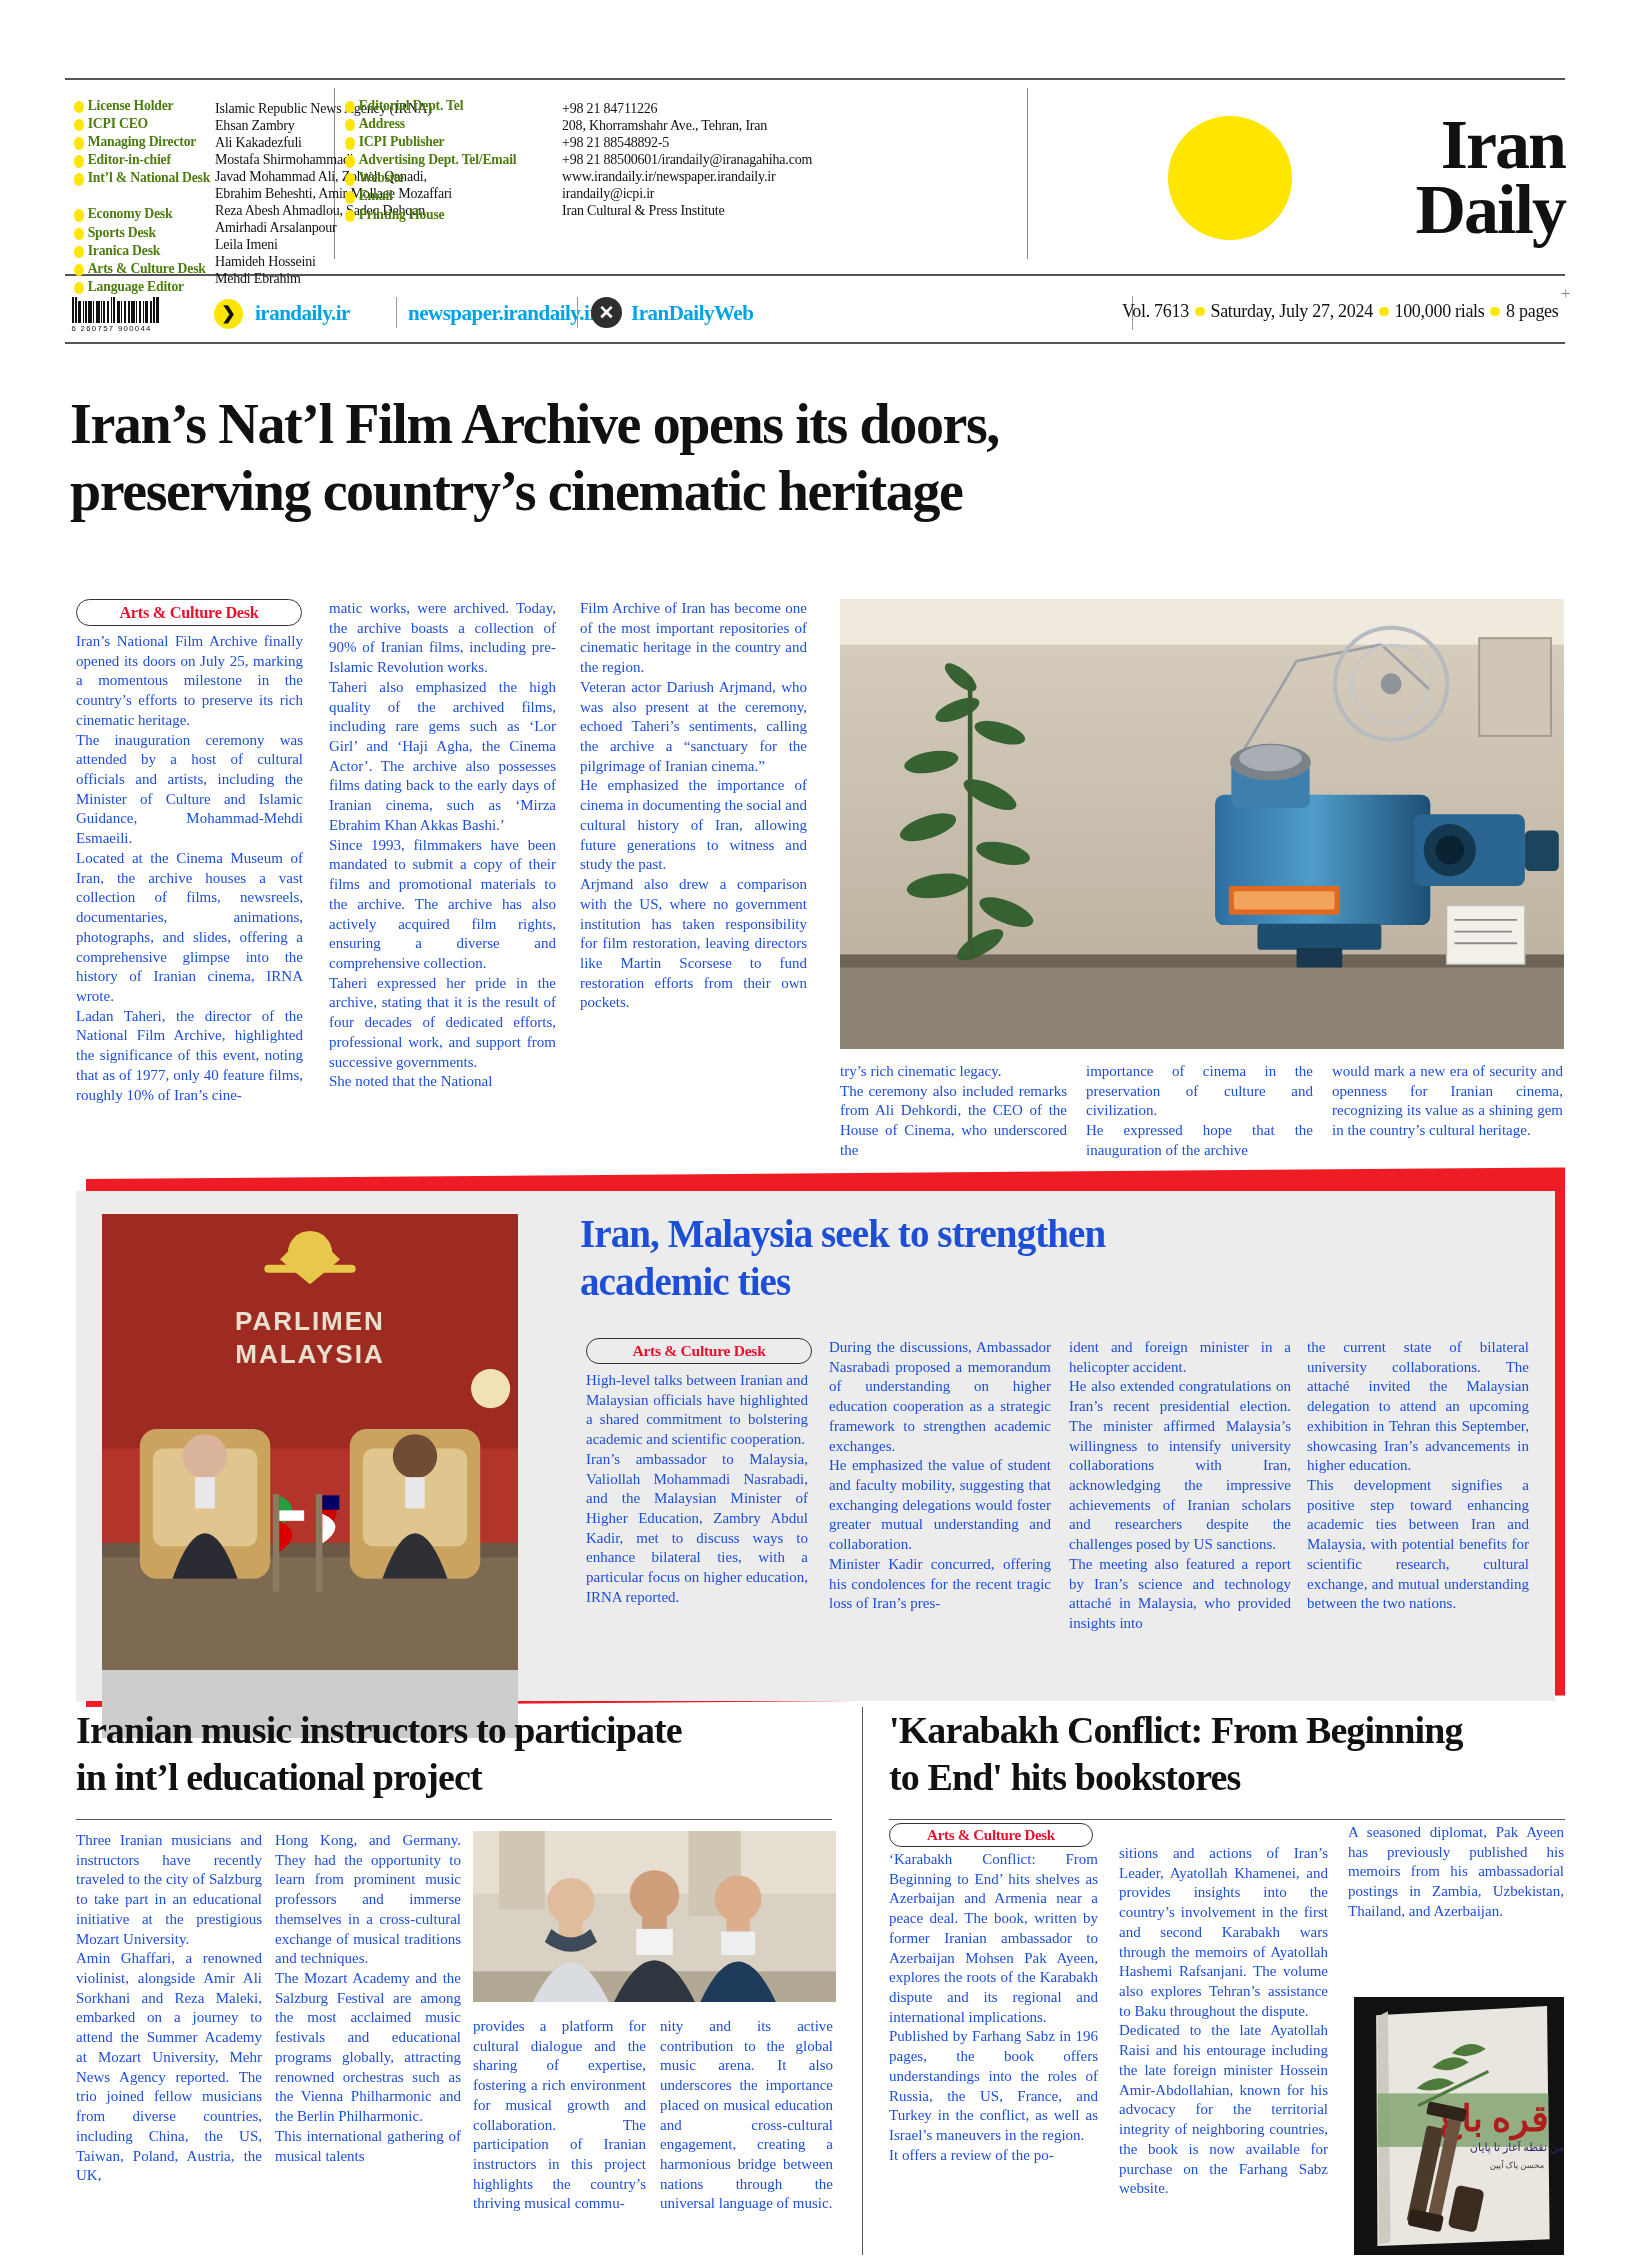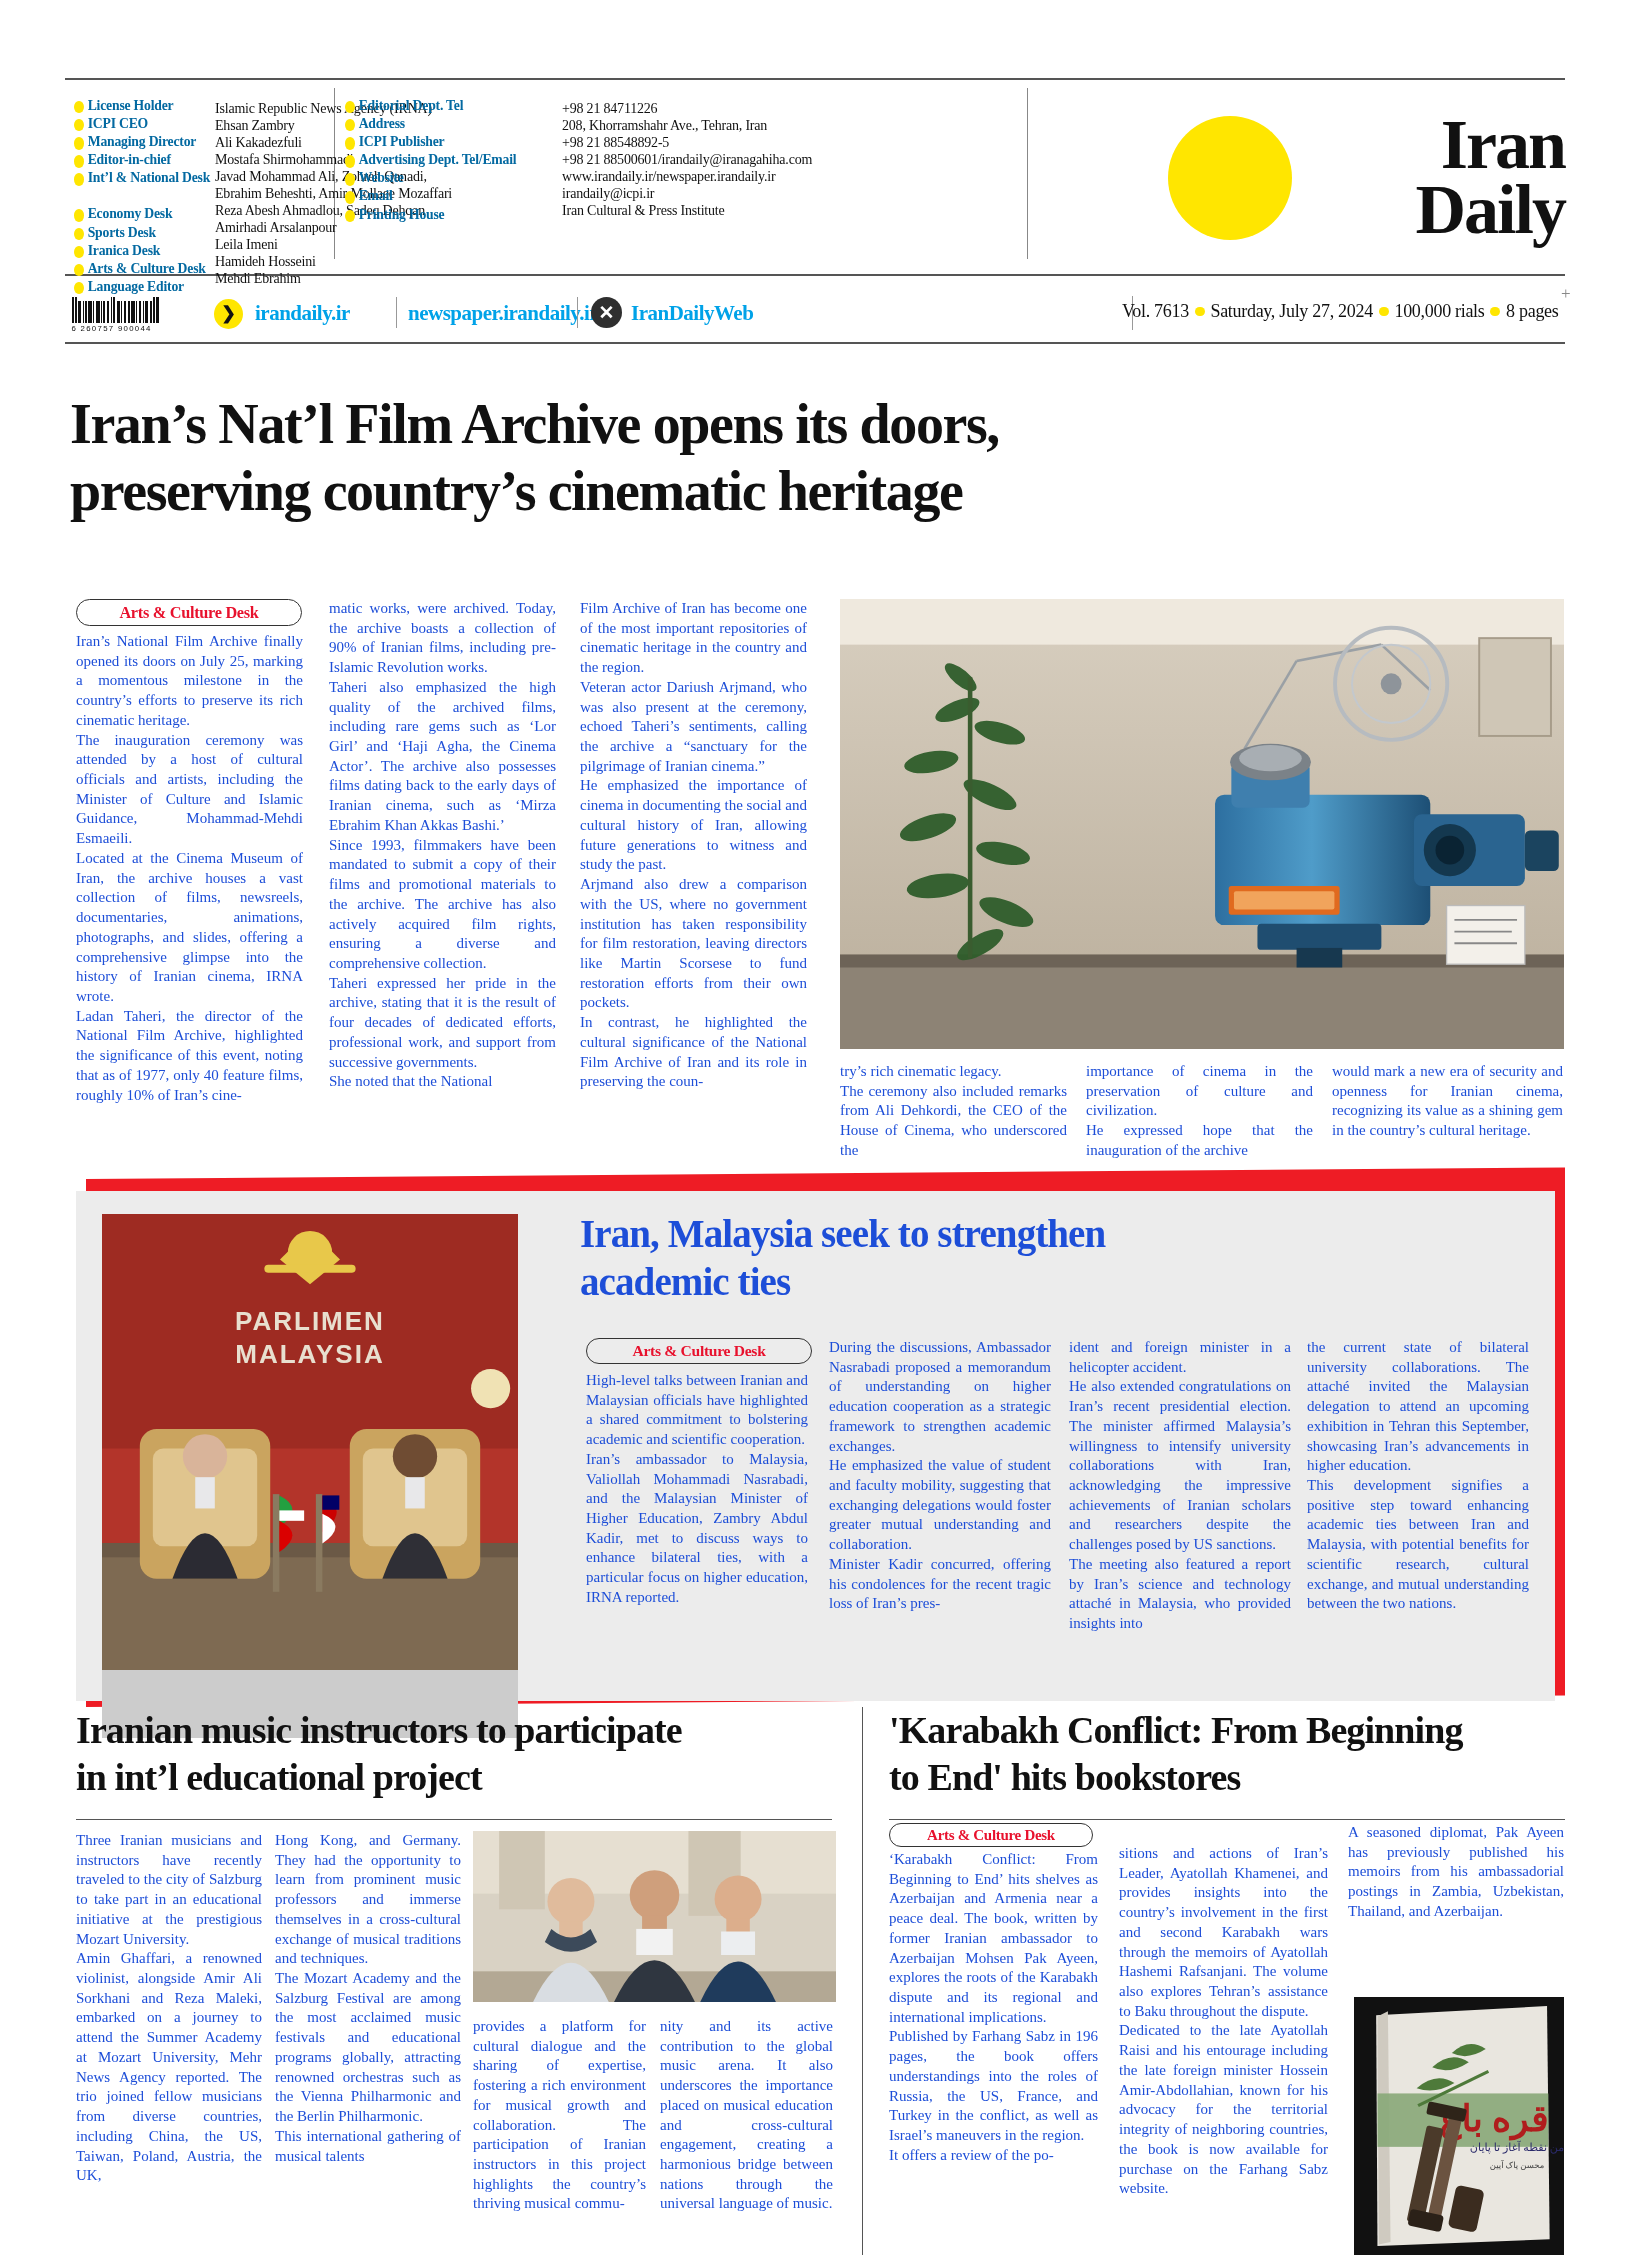--- a/index.html
+++ b/index.html
@@ -20,21 +20,21 @@
 
   .infolist{position:absolute;font-size:0;}
   .irow{display:flex;align-items:flex-start;margin-bottom:3.3px;line-height:1.08;}
   .bullet{
     width:9.8px;height:12.4px;border-radius:50%;
     background:#FFE600;flex:0 0 auto;margin-right:3.9px;margin-top:2px;
   }
   .ilabel{
     font-family:"Liberation Serif", serif;
     font-weight:bold;
-    font-size:13.7px;color:#0369a1;letter-spacing:-0.2px;
+    font-size:13.7px;color:#4d7c0f;letter-spacing:-0.2px;
     white-space:nowrap;
   }
   .ivalue{
     font-family:"Liberation Serif", serif;
     font-size:14px;color:#111;letter-spacing:-0.2px;
     white-space:nowrap;line-height:1.22;
   }
   .ivaluecol{position:absolute;}
   .ivrow{height:17px;white-space:nowrap;}
 
@@ -322,21 +322,20 @@
       <p>Since 1993, filmmakers have been mandated to submit a copy of their films and promotional materials to the archive. The archive has also actively acquired film rights, ensuring a diverse and comprehensive collection.</p>
       <p>Taheri expressed her pride in the archive, stating that it is the result of four decades of dedicated efforts, professional work, and support from successive governments.</p>
       <p>She noted that the National</p>
     </div>
   <div class="col" style="left:580px;top:599px;width:227px;">
 
   <p>Film Archive of Iran has become one of the most important repositories of cinematic heritage in the country and the region.</p>
       <p>Veteran actor Dariush Arjmand, who was also present at the ceremony, echoed Taheri’s sentiments, calling the archive a “sanctuary for the pilgrimage of Iranian cinema.”</p>
       <p>He emphasized the importance of cinema in documenting the social and cultural history of Iran, allowing future generations to witness and study the past.</p>
       <p>Arjmand also drew a comparison with the US, where no government institution has taken responsibility for film restoration, leaving directors like Martin Scorsese to fund restoration efforts from their own pockets.</p>
-      <p>In contrast, he highlighted the cultural significance of the National Film Archive of Iran and its role in preserving the coun-</p>
     </div>
 
   <div class="photo" style="left:840px;top:599px;width:724px;height:450px;">
     <svg viewBox="0 0 1110 690" width="724" height="450" preserveAspectRatio="none">
       <defs>
         <linearGradient id="wallg" x1="0" y1="0" x2="0" y2="1">
           <stop offset="0%" stop-color="#d8cfc0"></stop>
             <stop offset="100%" stop-color="#b9ad9a"></stop>
         </linearGradient>
         <linearGradient id="metalg" x1="0" y1="0" x2="1" y2="0">

